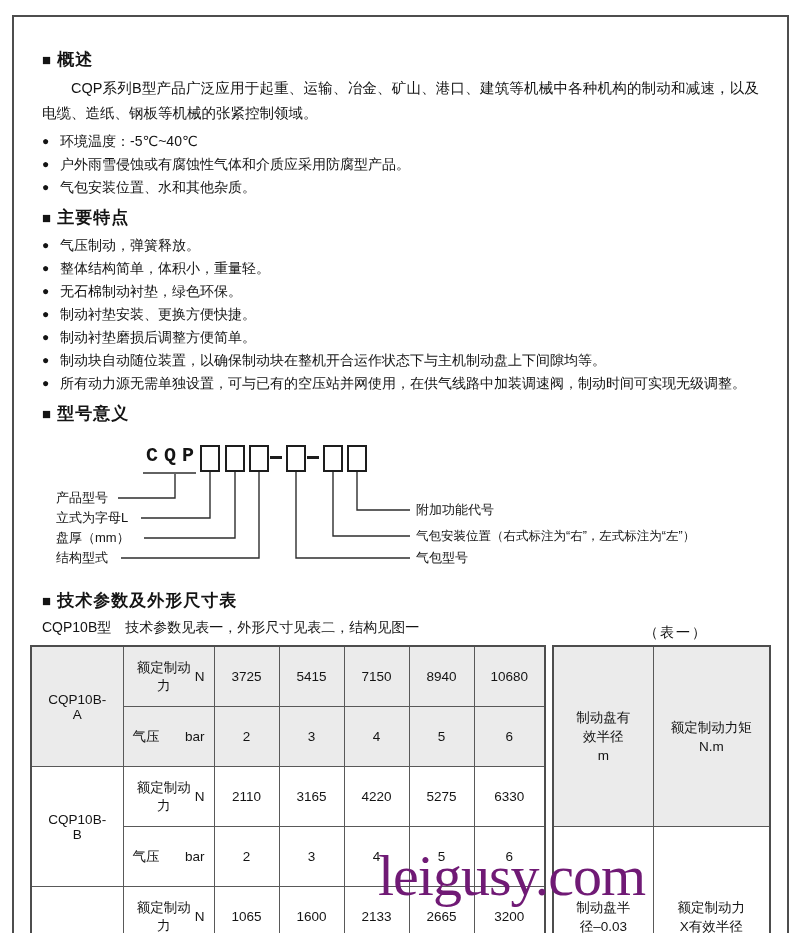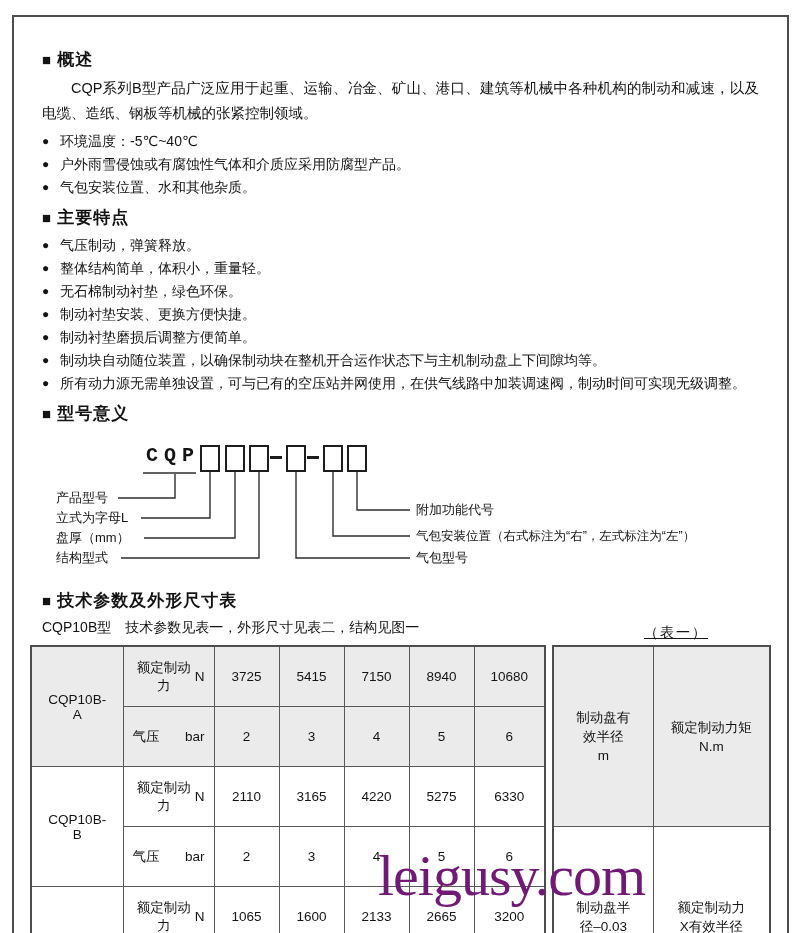--- a/index.html
+++ b/index.html
@@ -52,21 +52,21 @@
   }
   .mbox {
     position: absolute; top: 15px; width: 16px; height: 23px;
     border: 2px solid #1d1d1d; background: #fff;
   }
   .mdash { position: absolute; top: 26px; width: 12px; height: 3px; background: #1d1d1d; }
   .md-label { position: absolute; font-size: 13px; line-height: 16px; white-space: nowrap; }
 
   
   .spec-head-row { position: relative; font-size: 14px; line-height: 21px; margin: 2px 0 7px 0; }
-  .table-tag { position: absolute; left: 602px; top: 5px; font-size: 14px; letter-spacing: 2px; text-decoration: underline; }
+  .table-tag { position: absolute; left: 602px; top: 5px; font-size: 14px; letter-spacing: 2px; }
 
   .table-zone { position: relative; margin-left: -12px; width: 747px; display: flex; gap: 6px; }
   table { border-collapse: collapse; table-layout: fixed; }
   .tbl { border: 2px solid #4d4d4d; }
   .tbl td {
     border: 1px solid #595959; text-align: center; vertical-align: middle;
     font-size: 13.5px; padding: 16px; height: 27px; overflow: hidden;
   }
   .gray { background: #ebebeb; }
   td.param-cell { padding: 0 9px; }

